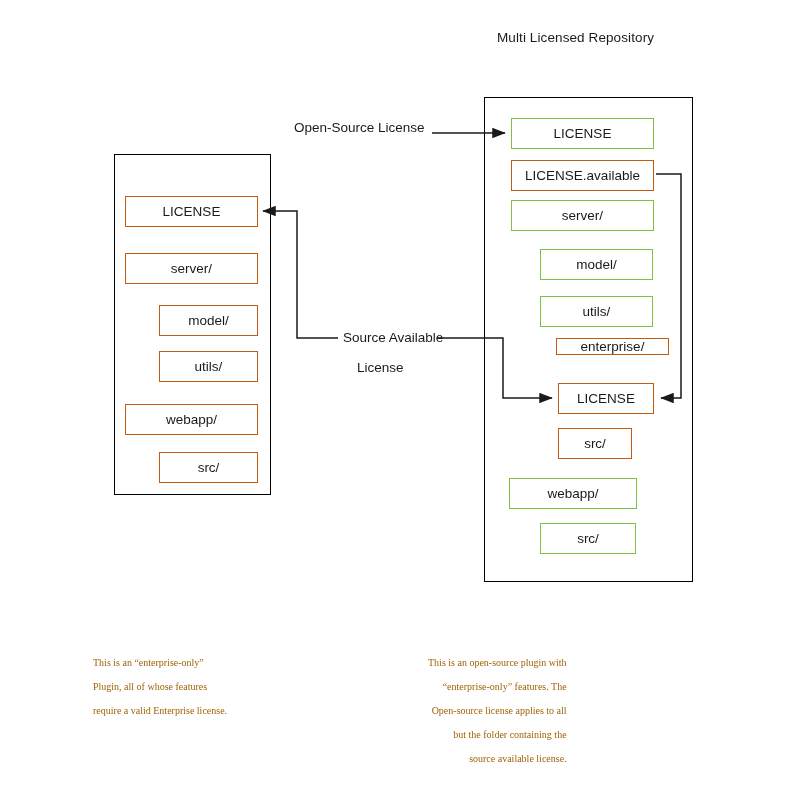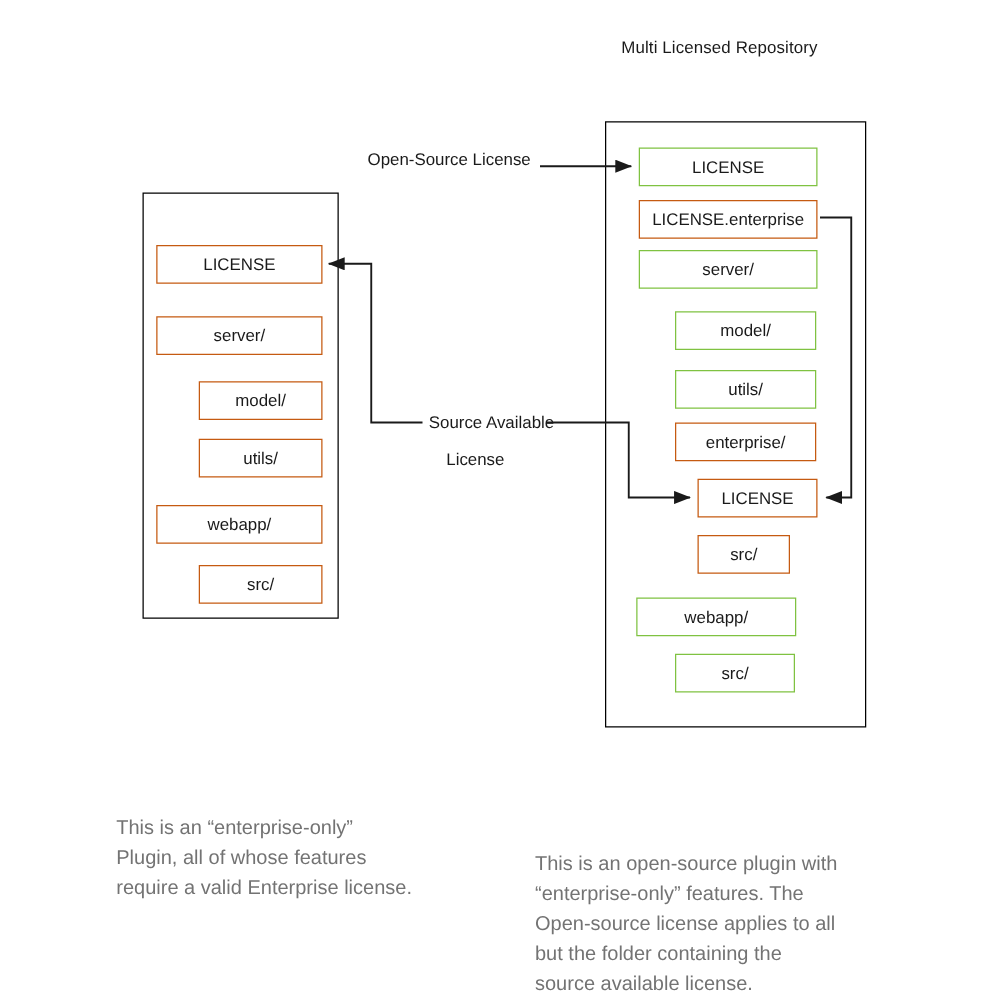--- a/index.html
+++ b/index.html
@@ -44,24 +44,24 @@
     border-color: #7fc241;
   }
   .edge-label {
     position: absolute;
     font-size: 13.5px;
     color: #1a1a1a;
     white-space: nowrap;
   }
   .note {
     position: absolute;
-    font-family: Liberation Sans, sans-serif;
-    font-size: 16px;
+    font-family: Liberation Serif, serif;
+    font-size: 10px;
     line-height: 24px;
-    color: #737373;
+    color: #a16207;
     white-space: pre;
   }
   svg.wires {
     position: absolute;
     left: 0;
     top: 0;
     width: 788px;
     height: 801px;
     pointer-events: none;
   }
@@ -77,25 +77,25 @@
   <div class="repo-frame" style="left:484px; top:97px; width:209px; height:485px;"></div>
 
   <div class="file-box" style="left:125px; top:196px; width:133px; height:31px;">LICENSE</div>
   <div class="file-box" style="left:125px; top:253px; width:133px; height:31px;">server/</div>
   <div class="file-box" style="left:159px; top:305px; width:99px; height:31px;">model/</div>
   <div class="file-box" style="left:159px; top:351px; width:99px; height:31px;">utils/</div>
   <div class="file-box" style="left:125px; top:404px; width:133px; height:31px;">webapp/</div>
   <div class="file-box" style="left:159px; top:452px; width:99px; height:31px;">src/</div>
 
   <div class="file-box green" style="left:511px; top:118px; width:143px; height:31px;">LICENSE</div>
-  <div class="file-box" style="left:511px; top:160px; width:143px; height:31px;">LICENSE.enterprise</div>
+  <div class="file-box" style="left:511px; top:160px; width:143px; height:31px;">LICENSE.available</div>
   <div class="file-box green" style="left:511px; top:200px; width:143px; height:31px;">server/</div>
   <div class="file-box green" style="left:540px; top:249px; width:113px; height:31px;">model/</div>
   <div class="file-box green" style="left:540px; top:296px; width:113px; height:31px;">utils/</div>
-  <div class="file-box" style="left:540px; top:338px; width:113px; height:31px;">enterprise/</div>
+  <div class="file-box" style="left:556px; top:338px; width:113px; height:17px;">enterprise/</div>
   <div class="file-box" style="left:558px; top:383px; width:96px; height:31px;">LICENSE</div>
   <div class="file-box" style="left:558px; top:428px; width:74px; height:31px;">src/</div>
   <div class="file-box green" style="left:509px; top:478px; width:128px; height:31px;">webapp/</div>
   <div class="file-box green" style="left:540px; top:523px; width:96px; height:31px;">src/</div>
 
   <div class="edge-label" style="left:294px; top:120px;">Open-Source License</div>
   <div class="edge-label" style="left:343px; top:330px;">Source Available</div>
   <div class="edge-label" style="left:357px; top:360px;">License</div>
 
   <svg class="wires" viewBox="0 0 788 801">
@@ -110,19 +110,19 @@
     <path d="M 338 338 L 297 338 L 297 211 L 263 211" stroke="#1a1a1a" stroke-width="1.5" fill="none" marker-end="url(#arrowhead)"></path>
 
     <path d="M 437 338 L 503 338 L 503 398 L 552 398" stroke="#1a1a1a" stroke-width="1.5" fill="none" marker-end="url(#arrowhead)"></path>
 
     <path d="M 656 174 L 681 174 L 681 398 L 661 398" stroke="#1a1a1a" stroke-width="1.5" fill="none" marker-end="url(#arrowhead)"></path>
   </svg>
 
   <div class="note" style="left:93px; top:651px;">This is an “enterprise-only”
 Plugin, all of whose features
 require a valid Enterprise license.</div>
-  <div class="note" style="left:428px; top:680px;">This is an open-source plugin with
+  <div class="note" style="left:428px; top:651px;text-align:right;">This is an open-source plugin with
 “enterprise-only” features. The
 Open-source license applies to all
 but the folder containing the
 source available license.</div>
 
 </div>
 
 </body></html>

